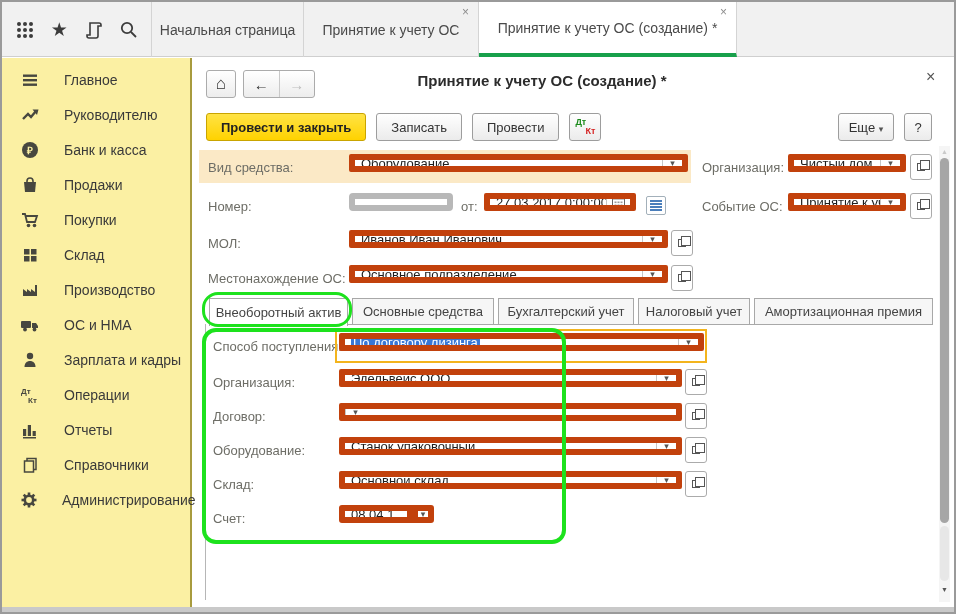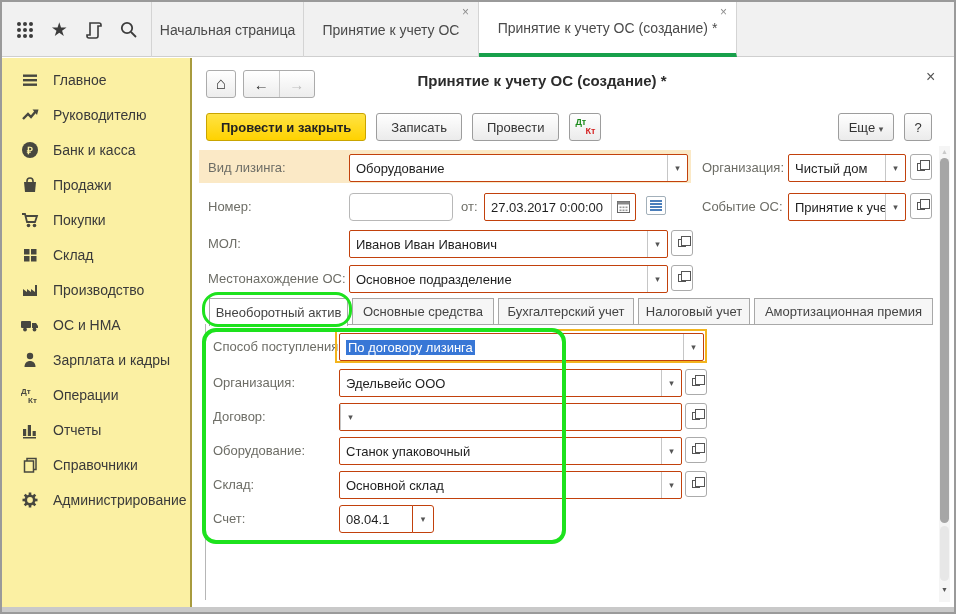--- a/index.html
+++ b/index.html
@@ -14,35 +14,35 @@
   #topbar { position:absolute; left:0; top:0; width:952px; height:55px; background:#f1f1f1; border-bottom:1px solid #cfcfcf; }
   #quick-icons { position:absolute; left:0; top:0; width:150px; height:55px; display:flex; align-items:center; justify-content:space-evenly; border-right:1px solid #d4d4d4; }
   .qicon { width:24px; height:24px; display:flex; align-items:center; justify-content:center; color:#3c3c3c; cursor:pointer; }
   .wtab { position:absolute; top:0; height:55px; display:flex; align-items:center; justify-content:center; font-size:14px; color:#4a4a4a; border-right:1px solid #d4d4d4; cursor:pointer; }
   .wtab .tab-close { position:absolute; top:5px; right:9px; font-size:12px; color:#8d8d8d; line-height:10px; }
   .wtab.active { background:#fff; border-bottom:4px solid #18a04b; }
   
   #sidebar { position:absolute; left:0; top:56px; width:190px; height:556px; background:#fbf0a3; border-right:2px solid #a89b3e; }
   .side-item { position:absolute; left:0; width:188px; height:35px; display:flex; align-items:center; cursor:pointer; }
   .side-item .sicon { width:20px; height:20px; margin-left:18px; display:flex; align-items:center; justify-content:center; }
-  .side-item .slabel { margin-left:13px; font-size:14px; color:#3a3a3a; }
+  .side-item .slabel { margin-left:24px; font-size:14px; color:#3a3a3a; }
   
   .navbtn { border:1px solid #ababab; border-radius:3px; background:linear-gradient(#ffffff,#ededed); display:flex; align-items:center; justify-content:center; font-size:15px; color:#333; cursor:pointer; }
   #title { position:absolute; left:330px; top:70px; width:420px; text-align:center; font-size:15px; font-weight:bold; color:#2c2c2c; }
   #form-close { position:absolute; left:924px; top:66px; font-size:16px; color:#555; cursor:pointer; }
   .btn { height:28px; border:1px solid #9d9d9d; border-radius:3px; background:linear-gradient(#ffffff,#ebebeb); font-family:inherit; font-size:13px; color:#333; padding:0 14px; cursor:pointer; white-space:nowrap; }
   .btn.yellow { background:linear-gradient(#ffe345,#ffd200); border-color:#c9a400; font-weight:bold; color:#222; }
   #toolbar-left { position:absolute; left:204px; top:111px; display:flex; gap:10px; }
   #toolbar-right { position:absolute; left:836px; top:111px; display:flex; gap:10px; }
   .dtkt { width:32px; padding:0; font-size:9px; font-weight:bold; line-height:9px; }
   .dtkt .dt { display:block; text-align:left; padding-left:5px; color:#1a8a1a; }
   .dtkt .kt { display:block; text-align:right; padding-right:5px; color:#d42222; }
   
   .lbl { position:absolute; height:26px; display:flex; align-items:center; font-size:13px; color:#6d6d66; white-space:nowrap; }
-  .input { position:absolute; height:28px; border:1px solid #c2410c; border-radius:2px; background:#fff; display:flex; align-items:center; font-size:13px; color:#1e1e1e; overflow:hidden; }
+  .input { position:absolute; height:18px; border:6px solid #c2410c; border-radius:2px; background:#fff; display:flex; align-items:center; font-size:13px; color:#1e1e1e; overflow:hidden;text-decoration:underline; }
   .input .val { flex:1; padding:0 6px; white-space:nowrap; overflow:hidden; }
   .input .arr { width:20px; align-self:stretch; border-left:1px solid #c6c6c6; display:flex; align-items:center; justify-content:center; font-size:9px; color:#555; cursor:pointer; }
   .input.plain { border-radius:4px; border-color:#b8b8b8; }
   .openbtn { position:absolute; width:22px; height:26px; border:1px solid #ababab; border-radius:3px; background:#fff; cursor:pointer; display:flex; align-items:center; justify-content:center; }
   .dbl-sq { position:relative; width:8px; height:8px; border:1px solid #555; background:#fff; }
   .dbl-sq::after { content:""; position:absolute; left:2px; top:-4px; width:8px; height:8px; border:1px solid #555; background:#fff; }
   .selval { background:#3877d6; color:#fff; padding:1px 2px; }
   #peach-row { position:absolute; left:197px; top:148px; width:492px; height:33px; background:#fbe9c6; }
   #focus-ring { position:absolute; left:333px; top:327px; width:372px; height:34px; border:2px solid #f3b41d; pointer-events:none; }
   
@@ -279,21 +279,21 @@
   <div id="toolbar-right">
     <button class="btn" style="width:56px; padding:0 8px;">
       <span>Еще</span>
       <span style="font-size:9px; color:#555;">▾</span>
     </button>
     <button class="btn" style="width:28px; padding:0;">?</button>
   </div>
 
   <div id="peach-row"></div>
 
-  <div class="lbl" style="left:206px; top:152px;">Вид лизинга:</div>
+  <div class="lbl" style="left:206px; top:152px;">Вид средства:</div>
   <div class="input" style="left:347px; top:152px; width:339px;">
     <span class="val">Оборудование</span>
     <span class="arr">▾</span>
   </div>
 
   <div class="lbl" style="left:700px; top:152px;">Организация:</div>
   <div class="input" style="left:786px; top:152px; width:118px;">
     <span class="val">Чистый дом</span>
     <span class="arr">▾</span>
   </div>

